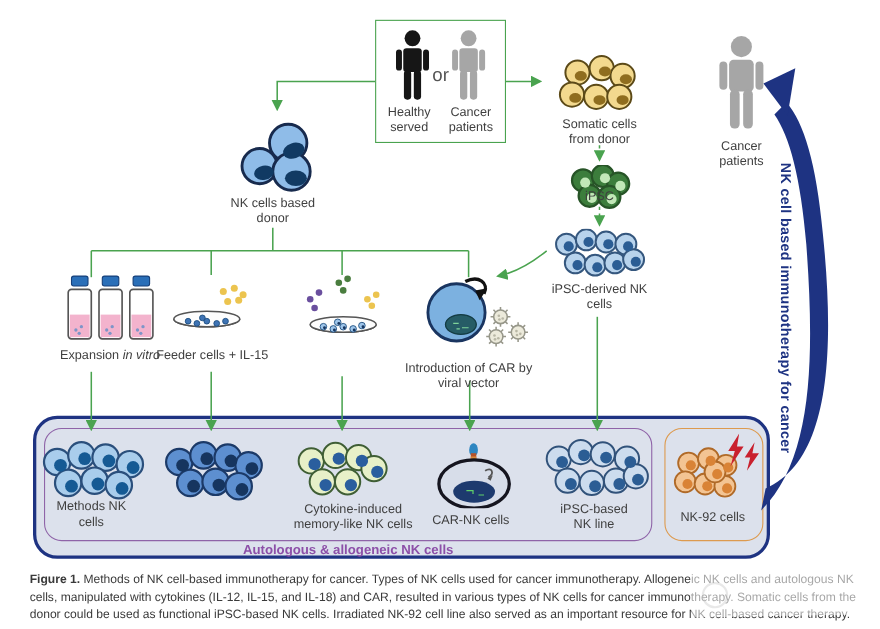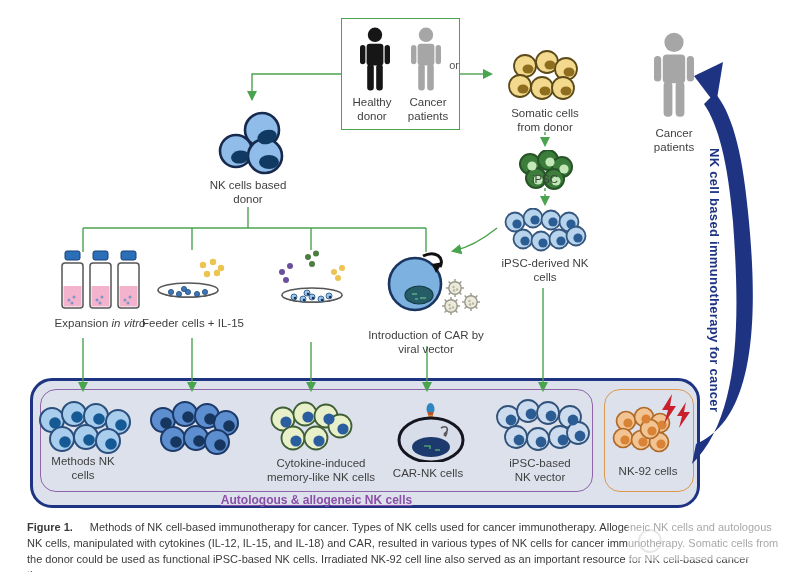--- a/index.html
+++ b/index.html
@@ -4,35 +4,35 @@
 <style>
   html,body{margin:0;padding:0;background:#fff;}
   #root{position:relative;width:800px;height:572px;background:#ffffff;overflow:hidden;
         font-family:"Liberation Sans",sans-serif;}
   .lbl{position:absolute;text-align:center;font-size:11.5px;color:#3f3f3f;line-height:1.24;}
   .abs{position:absolute;}
   svg{display:block;}
   
   .donor-box{position:absolute;left:341px;top:18px;width:119px;height:112px;
              border:1.5px solid #4aa34f;background:#fff;box-sizing:border-box;}
-  .or-lbl{position:absolute;left:0;right:0;top:40px;text-align:right;font-size:11px;color:#555;}
+  .or-lbl{position:absolute;left:0;right:0;top:40px;text-align:center;font-size:17px;color:#555;}
   
   .outer-box{position:absolute;left:30px;top:378px;width:670px;height:130px;box-sizing:border-box;
              border:3px solid #1e3382;border-radius:22px;background:#dce1ec;}
   .inner-box{position:absolute;left:40px;top:389px;width:553px;height:103px;box-sizing:border-box;
              border:1.5px solid #8f64a8;border-radius:16px;}
   .nk92-box{position:absolute;left:604px;top:389px;width:90px;height:103px;box-sizing:border-box;
             border:1.5px solid #dd9a4e;border-radius:16px;}
   .box-lbl{position:absolute;left:40px;top:493px;width:553px;text-align:center;
-           font-size:12px;font-weight:bold;color:#8c4fa8;text-decoration:underline;}
+           font-size:12px;font-weight:bold;color:#8c4fa8;}
   
   .varrow-lbl{position:absolute;left:707px;top:148px;height:330px;writing-mode:vertical-rl;
               font-size:13px;font-weight:bold;color:#1e3382;letter-spacing:.3px;}
   .caption{position:absolute;left:27px;top:520px;width:752px;font-size:11px;line-height:1.45;color:#3a3a3a;}
-  .cap-label{font-weight:bold;margin-right:17px;}
+  .cap-label{font-weight:bold;margin-right:3px;}
   .it{font-style:italic;margin-top:12px;}
   .watermark{position:absolute;left:628px;top:518px;width:162px;height:42px;
              background:rgba(255,255,255,0.55);border-radius:4px;transform:rotate(-1deg);}
   .watermark .ring{position:absolute;left:10px;top:10px;width:20px;height:20px;border-radius:50%;
              border:2px solid rgba(190,190,190,0.35);}
 </style>
 </head>
 <body>
 
 <div id="root">
@@ -87,21 +87,21 @@
     <svg class="abs" style="left:64px;top:8px" width="40" height="66" viewBox="0 0 60 110">
       <g fill="#a6a6a6">
         <circle cx="30" cy="13" r="12"></circle>
         <rect x="16" y="28" width="28" height="36" rx="5"></rect>
         <rect x="5" y="30" width="9" height="32" rx="4.5"></rect>
         <rect x="46" y="30" width="9" height="32" rx="4.5"></rect>
         <rect x="17" y="62" width="11" height="44" rx="5"></rect>
         <rect x="32" y="62" width="11" height="44" rx="5"></rect>
       </g>
     </svg>
-    <div class="lbl" style="left:1px;top:76px;width:58px">Healthy donor</div>
+    <div class="lbl" style="left:1px;top:76px;width:58px">Healthy served</div>
     <div class="lbl" style="left:56px;top:76px;width:60px">Cancer patients</div>
   </div>
 
   <svg class="abs" style="left:213px;top:111px" width="78" height="66" viewBox="0 0 78 66">
     <g stroke="#172a4d" stroke-width="2.6" fill="#8fbce8">
       <circle cx="49" cy="19" r="17"></circle>
       <circle cx="23" cy="40" r="16"></circle>
       <circle cx="52" cy="45" r="17"></circle>
     </g>
     <g fill="#113a63">
@@ -434,21 +434,21 @@
       <circle cx="17" cy="22" r="5.4"></circle>
         <circle cx="37" cy="16" r="5.4"></circle>
         <circle cx="57" cy="18" r="5.4"></circle>
       <circle cx="79" cy="22" r="5.4"></circle>
         <circle cx="25" cy="42" r="5.4"></circle>
         <circle cx="47" cy="44" r="5.4"></circle>
       <circle cx="69" cy="42" r="5.4"></circle>
         <circle cx="86" cy="38" r="5.4"></circle>
     </g>
   </svg>
-  <div class="lbl" style="left:500px;top:456px;width:80px">iPSC-based NK vector</div>
+  <div class="lbl" style="left:500px;top:456px;width:80px">iPSC-based NK line</div>
 
   <svg class="abs" style="left:612px;top:406px" width="62" height="54" viewBox="0 0 62 54">
     <g stroke="#b06a28" stroke-width="1.7" fill="#f3c493">
       <circle cx="14" cy="15" r="9.5"></circle>
         <circle cx="32" cy="11" r="9.5"></circle>
         <circle cx="48" cy="17" r="9.5"></circle>
       <circle cx="11" cy="32" r="9.5"></circle>
         <circle cx="29" cy="34" r="9.5"></circle>
         <circle cx="47" cy="36" r="9.5"></circle>
         <circle cx="38" cy="23" r="9.5"></circle>

